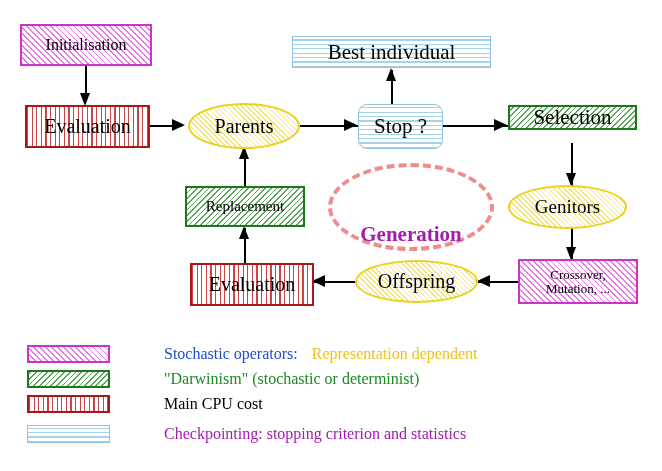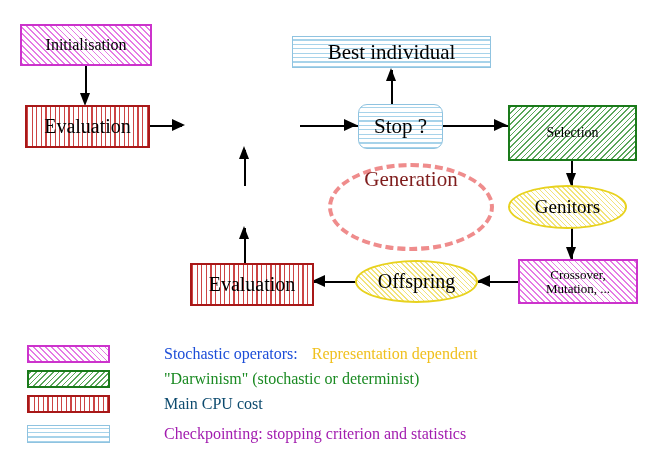--- a/index.html
+++ b/index.html
@@ -76,23 +76,24 @@
   .ellipse { border-radius: 50%; }
   .rounded { border-radius: 9px; }
 
   .generation-ellipse {
     position: absolute;
     box-sizing: border-box;
     border: 4px dashed #ef8c8c;
     border-radius: 50%;
     background: transparent;
     display: flex;
-    align-items: flex-start;
+    align-items: flex-end;
     justify-content: center;
-    color: #7f1d1d;
+    color: #a21caf;
+    font-weight: bold;
   }
 
   
   .edge { position: absolute; background: #000000; }
   .edge-h { height: 1.6px; }
   .edge-v { width: 1.6px; }
 
   .arrow {
     position: absolute;
     width: 0; height: 0;
@@ -179,50 +180,56 @@
   <div class="arrow arrow-up" style="left:239px; top:146px;"></div>
 
   <div class="node fill-magenta" style="left:20px; top:24px; width:132px; height:42px; font-size:16px;">
     <span>Initialisation</span>
   </div>
 
   <div class="node fill-red" style="left:25px; top:105px; width:125px; height:43px; font-size:20px;">
     <span>Evaluation</span>
   </div>
 
+  <div class="node fill-yellow ellipse" style="left:188px; top:103px; width:112px; height:46px; font-size:20px;">
+    <span>Parents</span>
+  </div>
 
   <div class="node fill-blue" style="left:292px; top:36px; width:199px; height:32px; font-size:21px;">
     <span>Best individual</span>
   </div>
 
   <div class="node fill-blue rounded" style="left:358px; top:104px; width:85px; height:45px; font-size:21px;">
     <span>Stop ?</span>
   </div>
 
-  <div class="node fill-green" style="left:508px; top:105px; width:129px; height:56px; font-size:14px;">
+  <div class="node fill-green" style="left:508px; top:105px; width:129px; height:25px; font-size:21px;">
     <span>Selection</span>
   </div>
 
   <div class="node fill-yellow ellipse" style="left:508px; top:185px; width:119px; height:44px; font-size:19px;">
     <span>Genitors</span>
   </div>
 
   <div class="node fill-magenta" style="left:518px; top:259px; width:120px; height:45px; font-size:13px;">
     <span>Crossover,
 Mutation, ...</span>
   </div>
 
   <div class="node fill-yellow ellipse" style="left:355px; top:260px; width:123px; height:43px; font-size:20px;">
     <span>Offspring</span>
   </div>
 
   <div class="node fill-red" style="left:190px; top:263px; width:124px; height:43px; font-size:20px;">
     <span>Evaluation</span>
   </div>
 
+  <div class="node fill-green" style="left:185px; top:186px; width:120px; height:41px; font-size:15px;">
+    <span>Replacement</span>
+  </div>
 
   <div class="generation-ellipse" style="left:328px; top:163px; width:166px; height:88px; font-size:21px;">
     <span>Generation</span>
   </div>
 
   <div id="legend">
 
     <div class="legend-row" style="top:4px;">
       <div class="swatch fill-magenta"></div>
       <div class="legend-text">
@@ -233,21 +240,21 @@
     <div class="legend-row" style="top:29px;">
       <div class="swatch fill-green"></div>
       <div class="legend-text">
         <span class="seg1" style="color:#1a8a22;">"Darwinism" (stochastic or determinist)</span>
       </div>
     </div>
 
     <div class="legend-row" style="top:54px;">
       <div class="swatch fill-red"></div>
       <div class="legend-text">
-        <span class="seg1" style="color:#0c4a6e;">Main CPU cost</span>
+        <span class="seg1" style="color:#000000;">Main CPU cost</span>
       </div>
     </div>
 
     <div class="legend-row" style="top:84px;">
       <div class="swatch fill-blue"></div>
       <div class="legend-text">
         <span class="seg1" style="color:#a21caf;">Checkpointing: stopping criterion and statistics</span>
       </div>
     </div>
 

